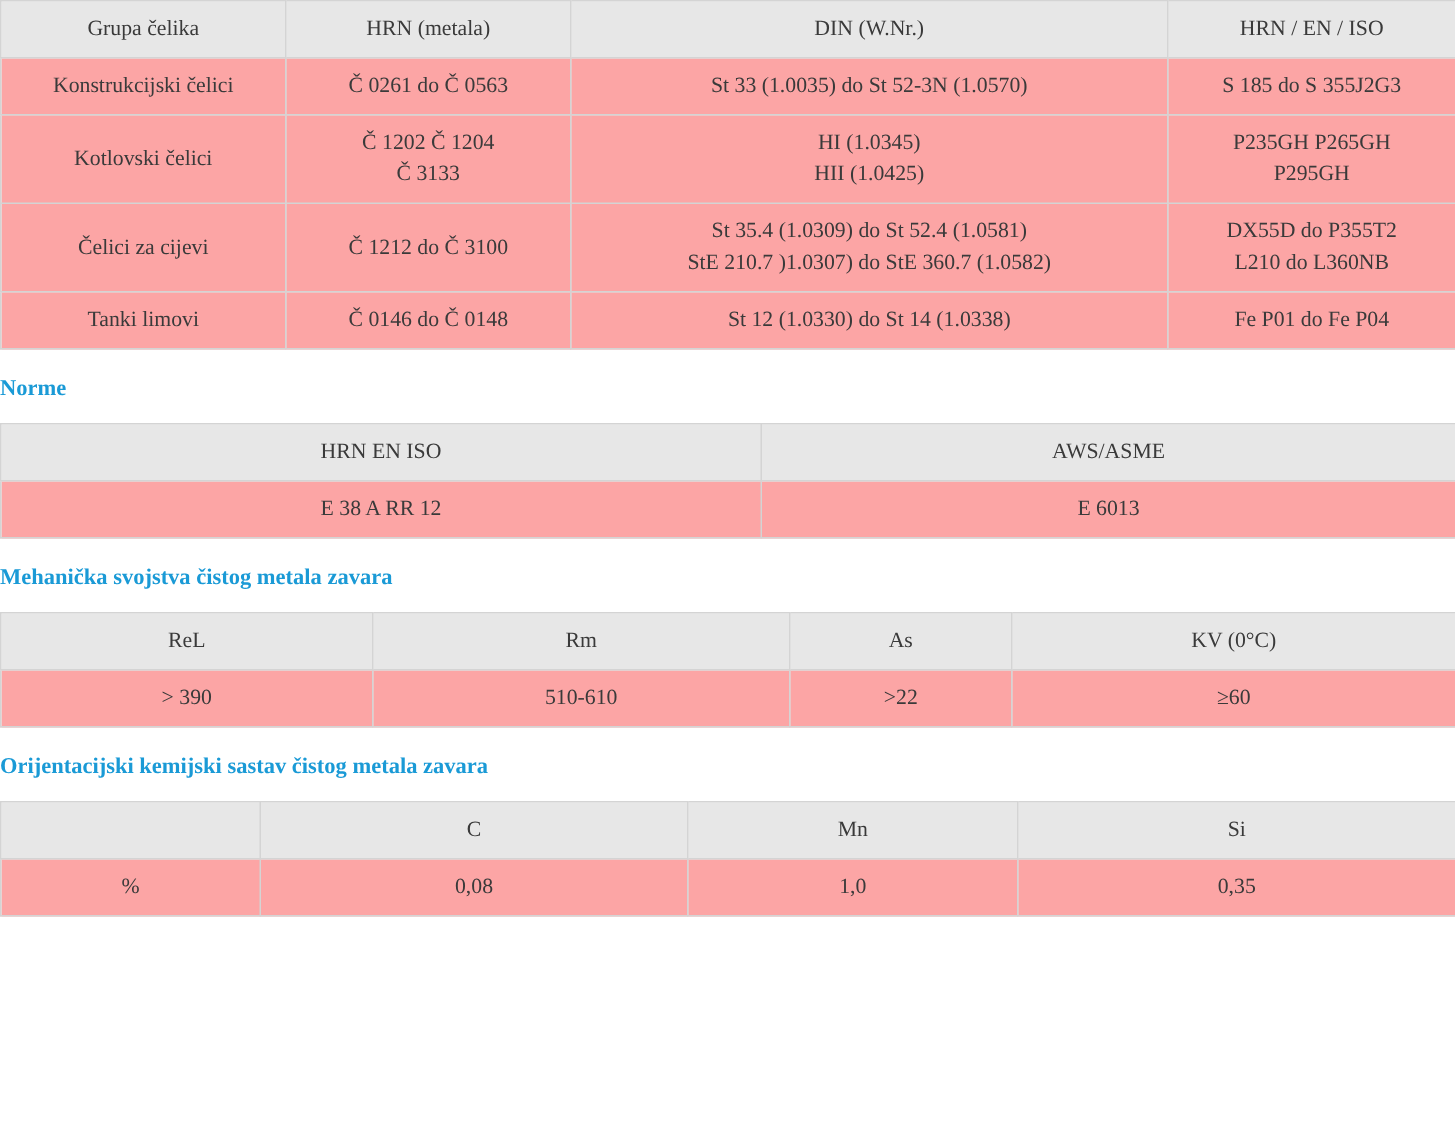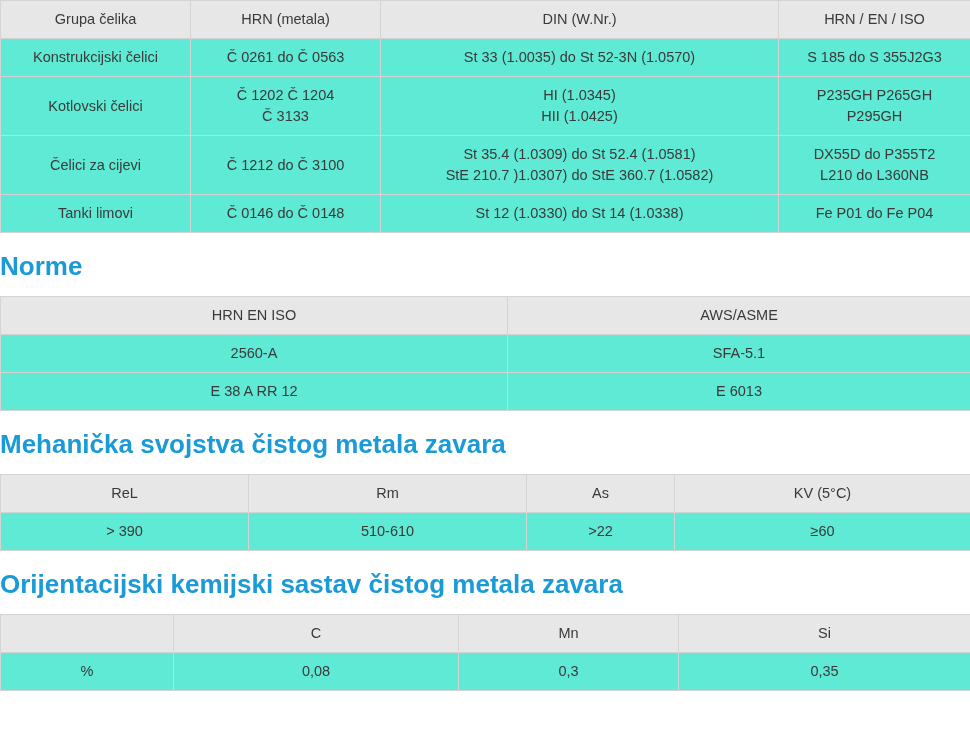--- a/index.html
+++ b/index.html
@@ -11,47 +11,48 @@
   }
   body {
     width: 970px;
     min-height: 754px;
     color: #333333;
     font-size: 14.5px;
   }
   .page {
     width: 817px;
     padding: 0;
+    font-family: Liberation Serif, serif;
   }
   table.grid {
     border-collapse: collapse;
     width: 970px;
     table-layout: fixed;
   }
   table.grid td, table.grid th {
     border: 1px solid #d4d4d4;
     padding: 8px 6px;
     text-align: center;
     font-weight: normal;
     vertical-align: middle;
     line-height: 1.45;
     color: #3a3a3a;
   }
   table.grid thead th {
     background: #e7e7e7;
     color: #3a3a3a;
   }
   table.grid tbody td {
-    background: #5eead4;
+    background: #fca5a5;
   }
   
   #steel-table td:first-child, #steel-table th:first-child { }
   h2.section {
     color: #1a9ad6;
-    font-size: 26px;
+    font-size: 15px;
     font-weight: bold;
     margin: 18px 0 14px 0;
     padding: 0;
   }
   .multi { display: block; }
   .empty-cell { }
   
   #steel-table col.c1 { width: 190px; }
   #steel-table col.c2 { width: 190px; }
   #steel-table col.c3 { width: 398px; }
@@ -141,45 +142,41 @@
         <col class="n2">
       </colgroup>
     <thead>
       <tr>
         <th>HRN EN ISO</th>
         <th>AWS/ASME</th>
       </tr>
     </thead>
     <tbody>
       <tr>
-        <td>2560-A</td>
-        <td>SFA-5.1</td>
-      </tr>
-      <tr>
         <td>E 38 A RR 12</td>
         <td>E 6013</td>
       </tr>
     </tbody>
   </table>
 
   <h2 class="section">Mehanička svojstva čistog metala zavara</h2>
 
   <table class="grid" id="mech-table">
     <colgroup>
         <col class="m1">
         <col class="m2">
         <col class="m3">
         <col class="m4">
       </colgroup>
     <thead>
       <tr>
         <th>ReL</th>
         <th>Rm</th>
         <th>As</th>
-        <th>KV (5°C)</th>
+        <th>KV (0°C)</th>
       </tr>
     </thead>
     <tbody>
       <tr>
         <td>&gt; 390</td>
         <td>510-610</td>
         <td>&gt;22</td>
         <td>≥60</td>
       </tr>
     </tbody>
@@ -199,19 +196,19 @@
         <th></th>
         <th>C</th>
         <th>Mn</th>
         <th>Si</th>
       </tr>
     </thead>
     <tbody>
       <tr>
         <td>%</td>
         <td>0,08</td>
-        <td>0,3</td>
+        <td>1,0</td>
         <td>0,35</td>
       </tr>
     </tbody>
   </table>
 
 </div>
 
 </body></html>

